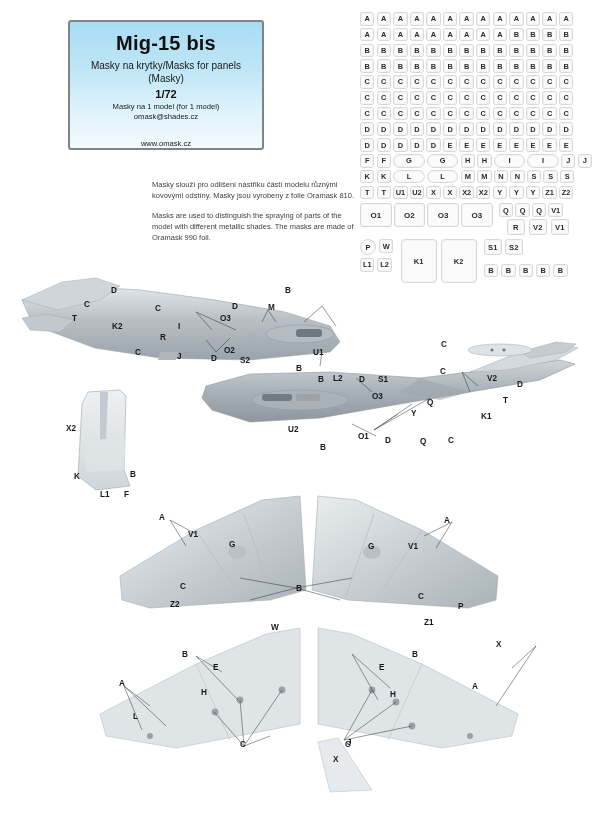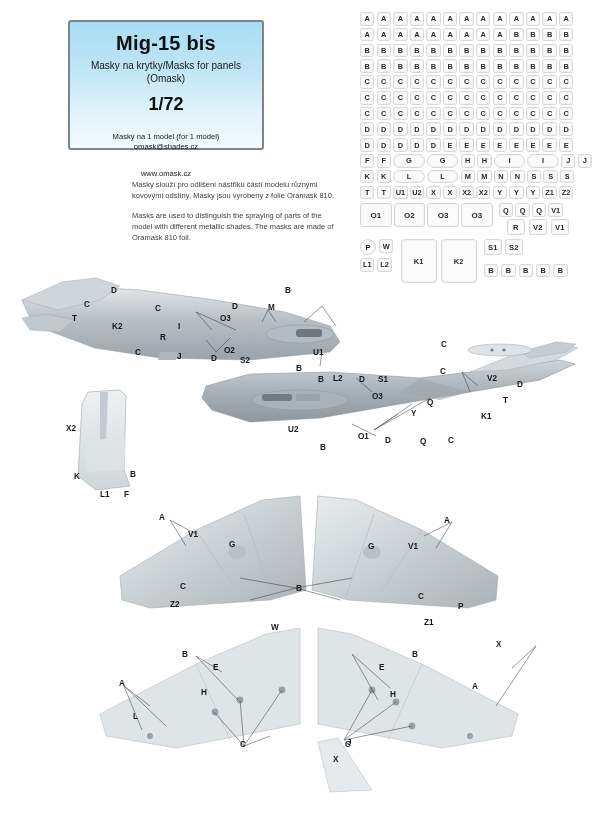--- a/index.html
+++ b/index.html
@@ -6,27 +6,27 @@
   body{width:600px;height:821px;background:#ffffff;font-family:"Liberation Sans",sans-serif;overflow:hidden;position:relative;}
   .page{position:absolute;inset:0;}
 
   
   .label-card{position:absolute;left:68px;top:20px;width:196px;height:130px;
     border:2px solid #7f8488;border-radius:3px;
     background:linear-gradient(180deg,#a7dcf4 0%,#bfe6f6 38%,#dff2fb 70%,#f2fbfe 100%);
     text-align:center;box-sizing:border-box;padding-top:6px;}
   .lbl-title{font-size:20px;font-weight:bold;color:#111;letter-spacing:.2px;margin-top:4px;}
   .lbl-sub{font-size:10px;color:#15181b;line-height:1.28;margin-top:5px;}
-  .lbl-scale{font-size:18px;font-weight:bold;color:#111;margin-top:8px;}
+  .lbl-scale{font-size:11px;font-weight:bold;color:#111;margin-top:2px;}
   .lbl-brand{margin-top:3px;font-size:16px;font-weight:bold;font-style:italic;color:#F49A1E;
     letter-spacing:.3px;text-shadow:0 0 1px rgba(200,120,0,.5);}
-  .lbl-foot{font-size:7.6px;color:#15181b;line-height:1.32;margin-top:17px;}
+  .lbl-foot{font-size:7.6px;color:#15181b;line-height:1.32;margin-top:2px;}
 
   
-  .instructions{position:absolute;left:132px;top:180px;width:205px;color:#3b3f44;font-size:7.5px;line-height:1.45;}
+  .instructions{position:absolute;left:152px;top:180px;width:205px;color:#3b3f44;font-size:7.5px;line-height:1.45;}
   .instructions p{margin:0 0 9px 0;}
 
   
   .sheet{position:absolute;left:360px;top:12px;width:232px;}
   .srow{display:flex;gap:2.2px;margin-bottom:2.2px;align-items:flex-start;}
   .cell{background:#fbfbfb;border:1px solid #d8d8d8;border-radius:2.5px;
     box-shadow:0 0 0 1px #f4f4f4 inset;
     font-size:7.4px;font-weight:bold;color:#2a2a2a;
     display:flex;align-items:center;justify-content:center;
     width:14.4px;height:13.6px;box-sizing:border-box;flex:none;}
@@ -44,30 +44,30 @@
   .callout{position:absolute;font-size:8.2px;font-weight:bold;color:#16191c;white-space:nowrap;}
 </style>
 </head>
 <body>
 
 <div class="page">
 
   <div class="label-card">
     <div class="lbl-title">Mig-15 bis</div>
     <div class="lbl-sub">Masky na krytky/Masks for panels</div>
-    <div class="lbl-sub" style="margin-top:0">(Omask)</div>
+    <div class="lbl-sub" style="margin-top:0">(Masky)</div>
     <div class="lbl-scale">1/72</div>
     <div class="lbl-foot">Masky na 1 model (for 1 model)</div>
     <div class="lbl-foot" style="margin-top:0">omask@shades.cz</div>
     <div class="lbl-foot" style="margin-top:17px">www.omask.cz</div>
   </div>
 
   <div class="instructions">
     <p>Masky slouží pro odlišení nástřiku částí modelu různými kovovými odstíny. Masky jsou vyrobeny z folie Oramask 810.</p>
-    <p>Masks are used to distinguish the spraying of parts of the model with different metallic shades. The masks are made of Oramask 810 foil.</p>
+    <p>Masks are used to distinguish the spraying of parts of the model with different metallic shades. The masks are made of Oramask 990 foil.</p>
   </div>
 
   <div class="sheet">
     <div id="grid-rows">
         <div class="srow">
           <div class="cell">A</div>
           <div class="cell">A</div>
           <div class="cell">A</div>
           <div class="cell">A</div>
           <div class="cell">A</div>

